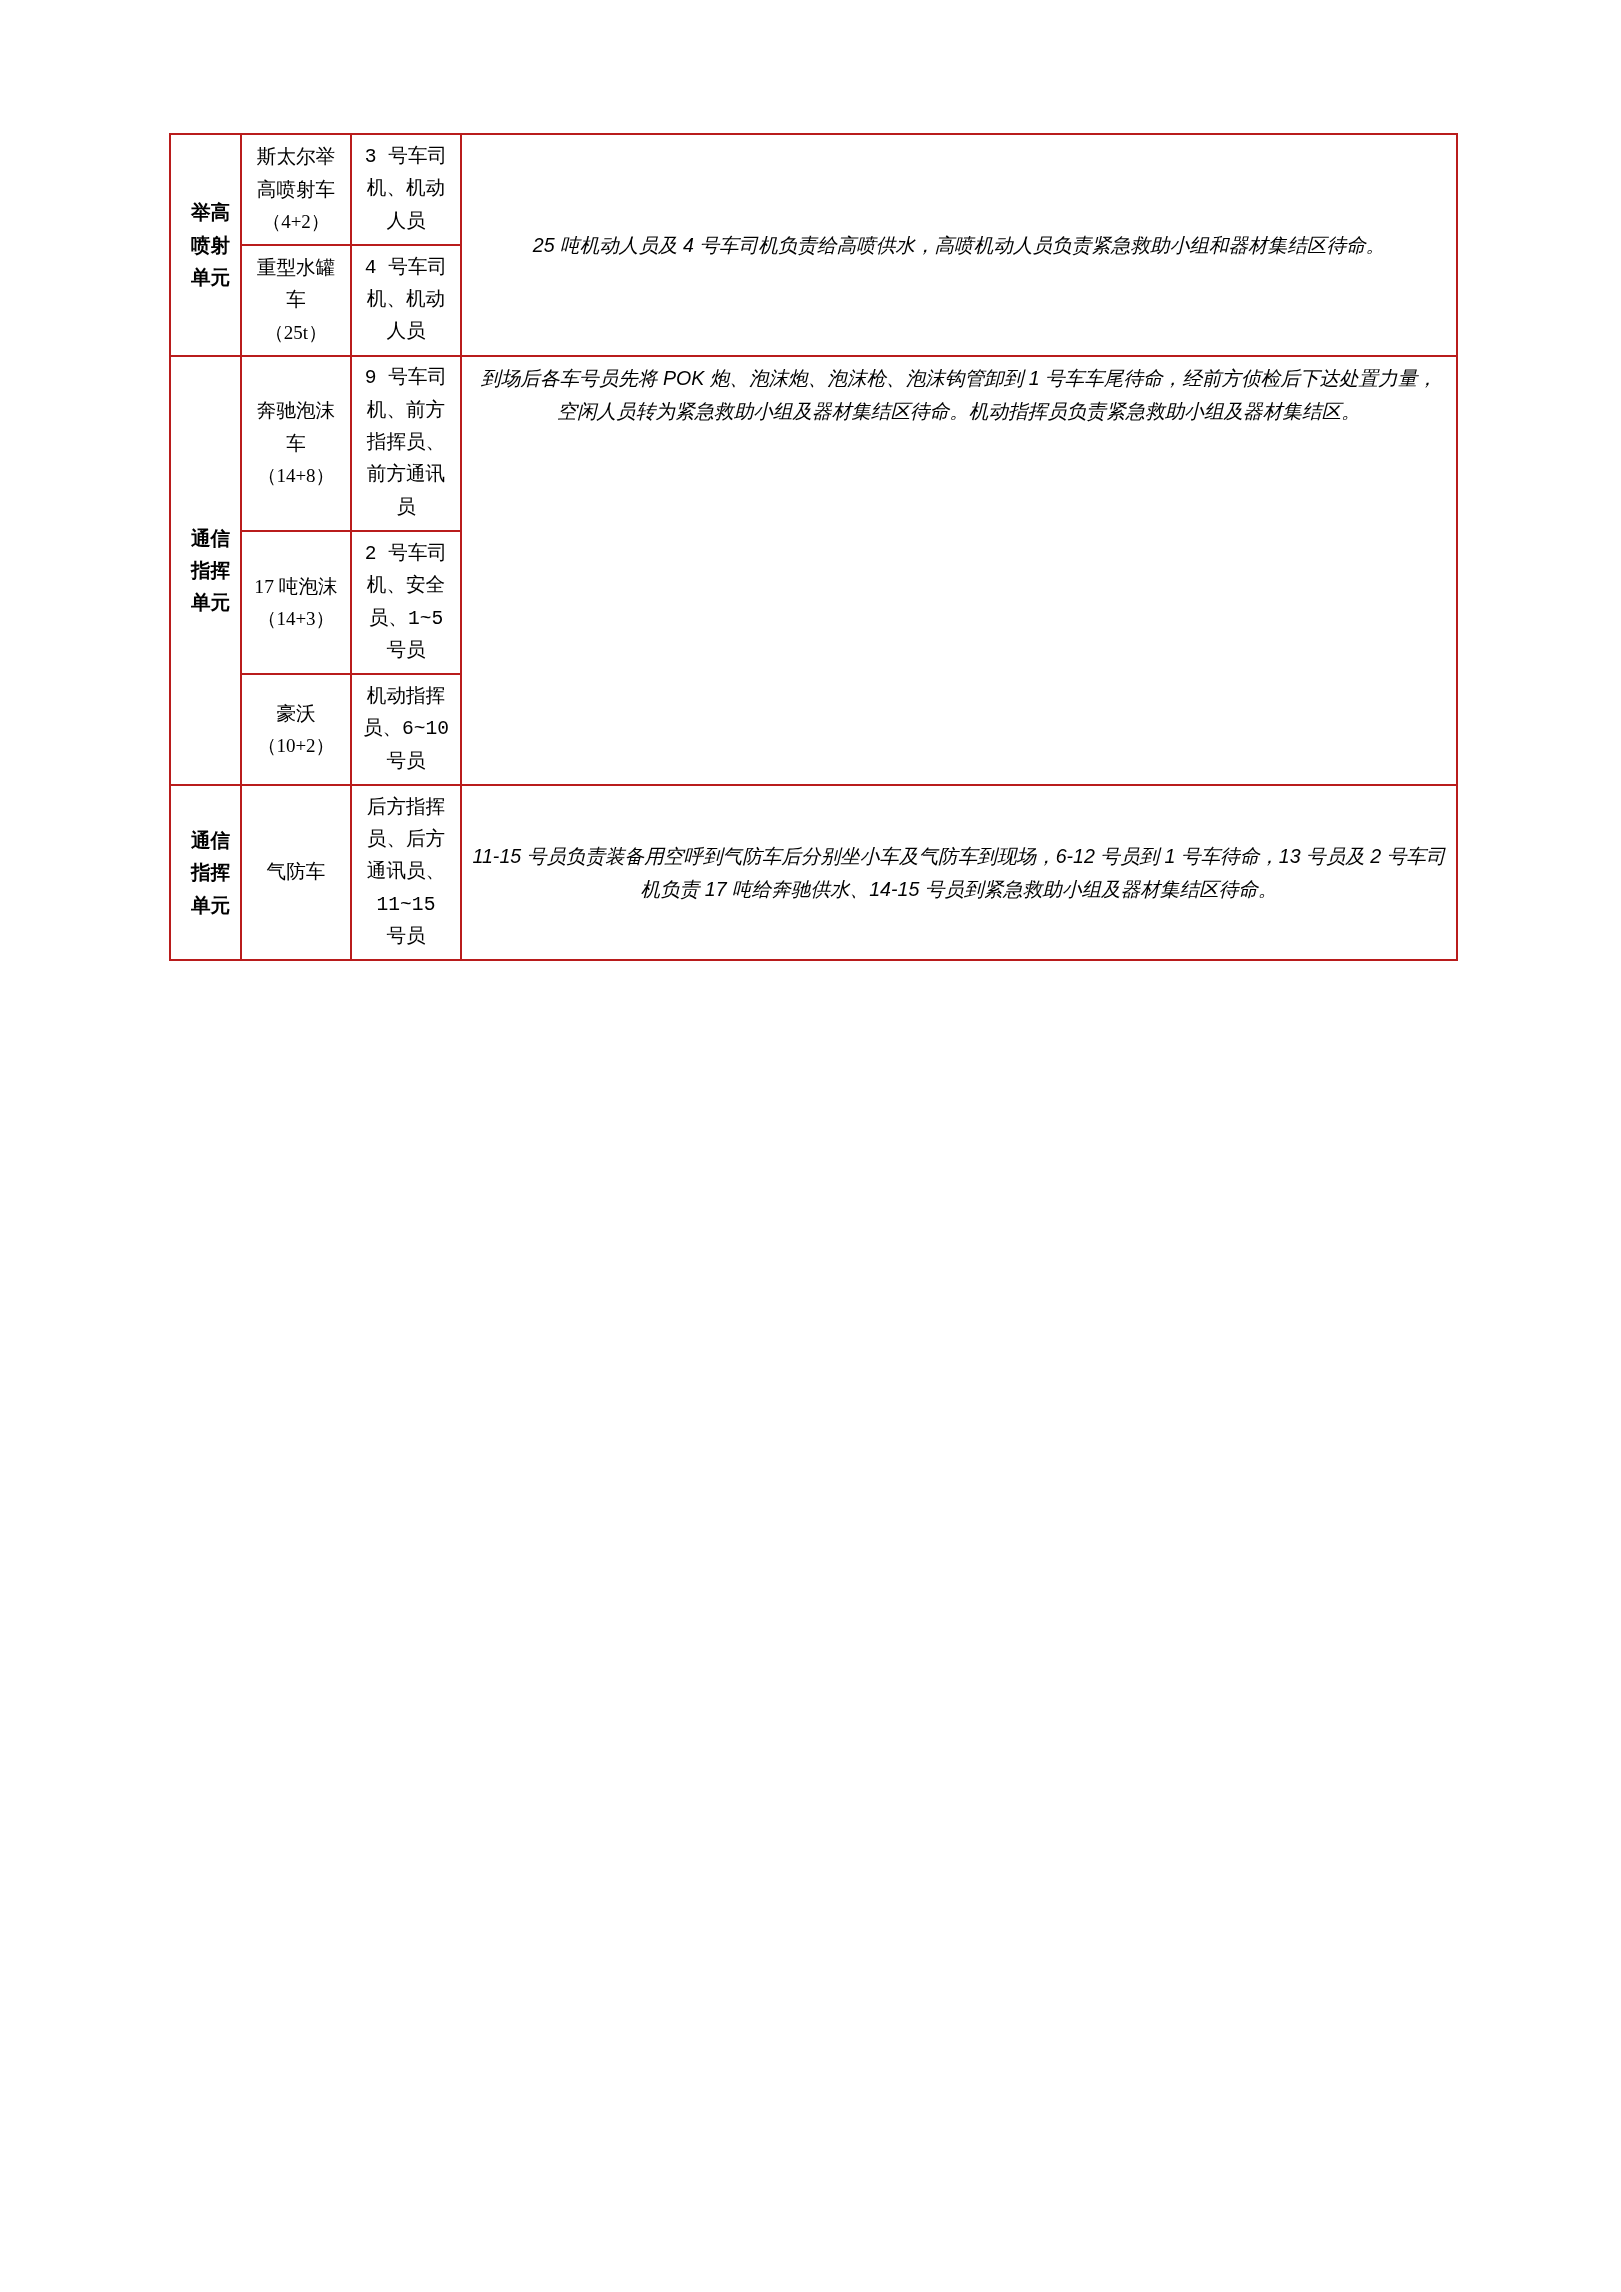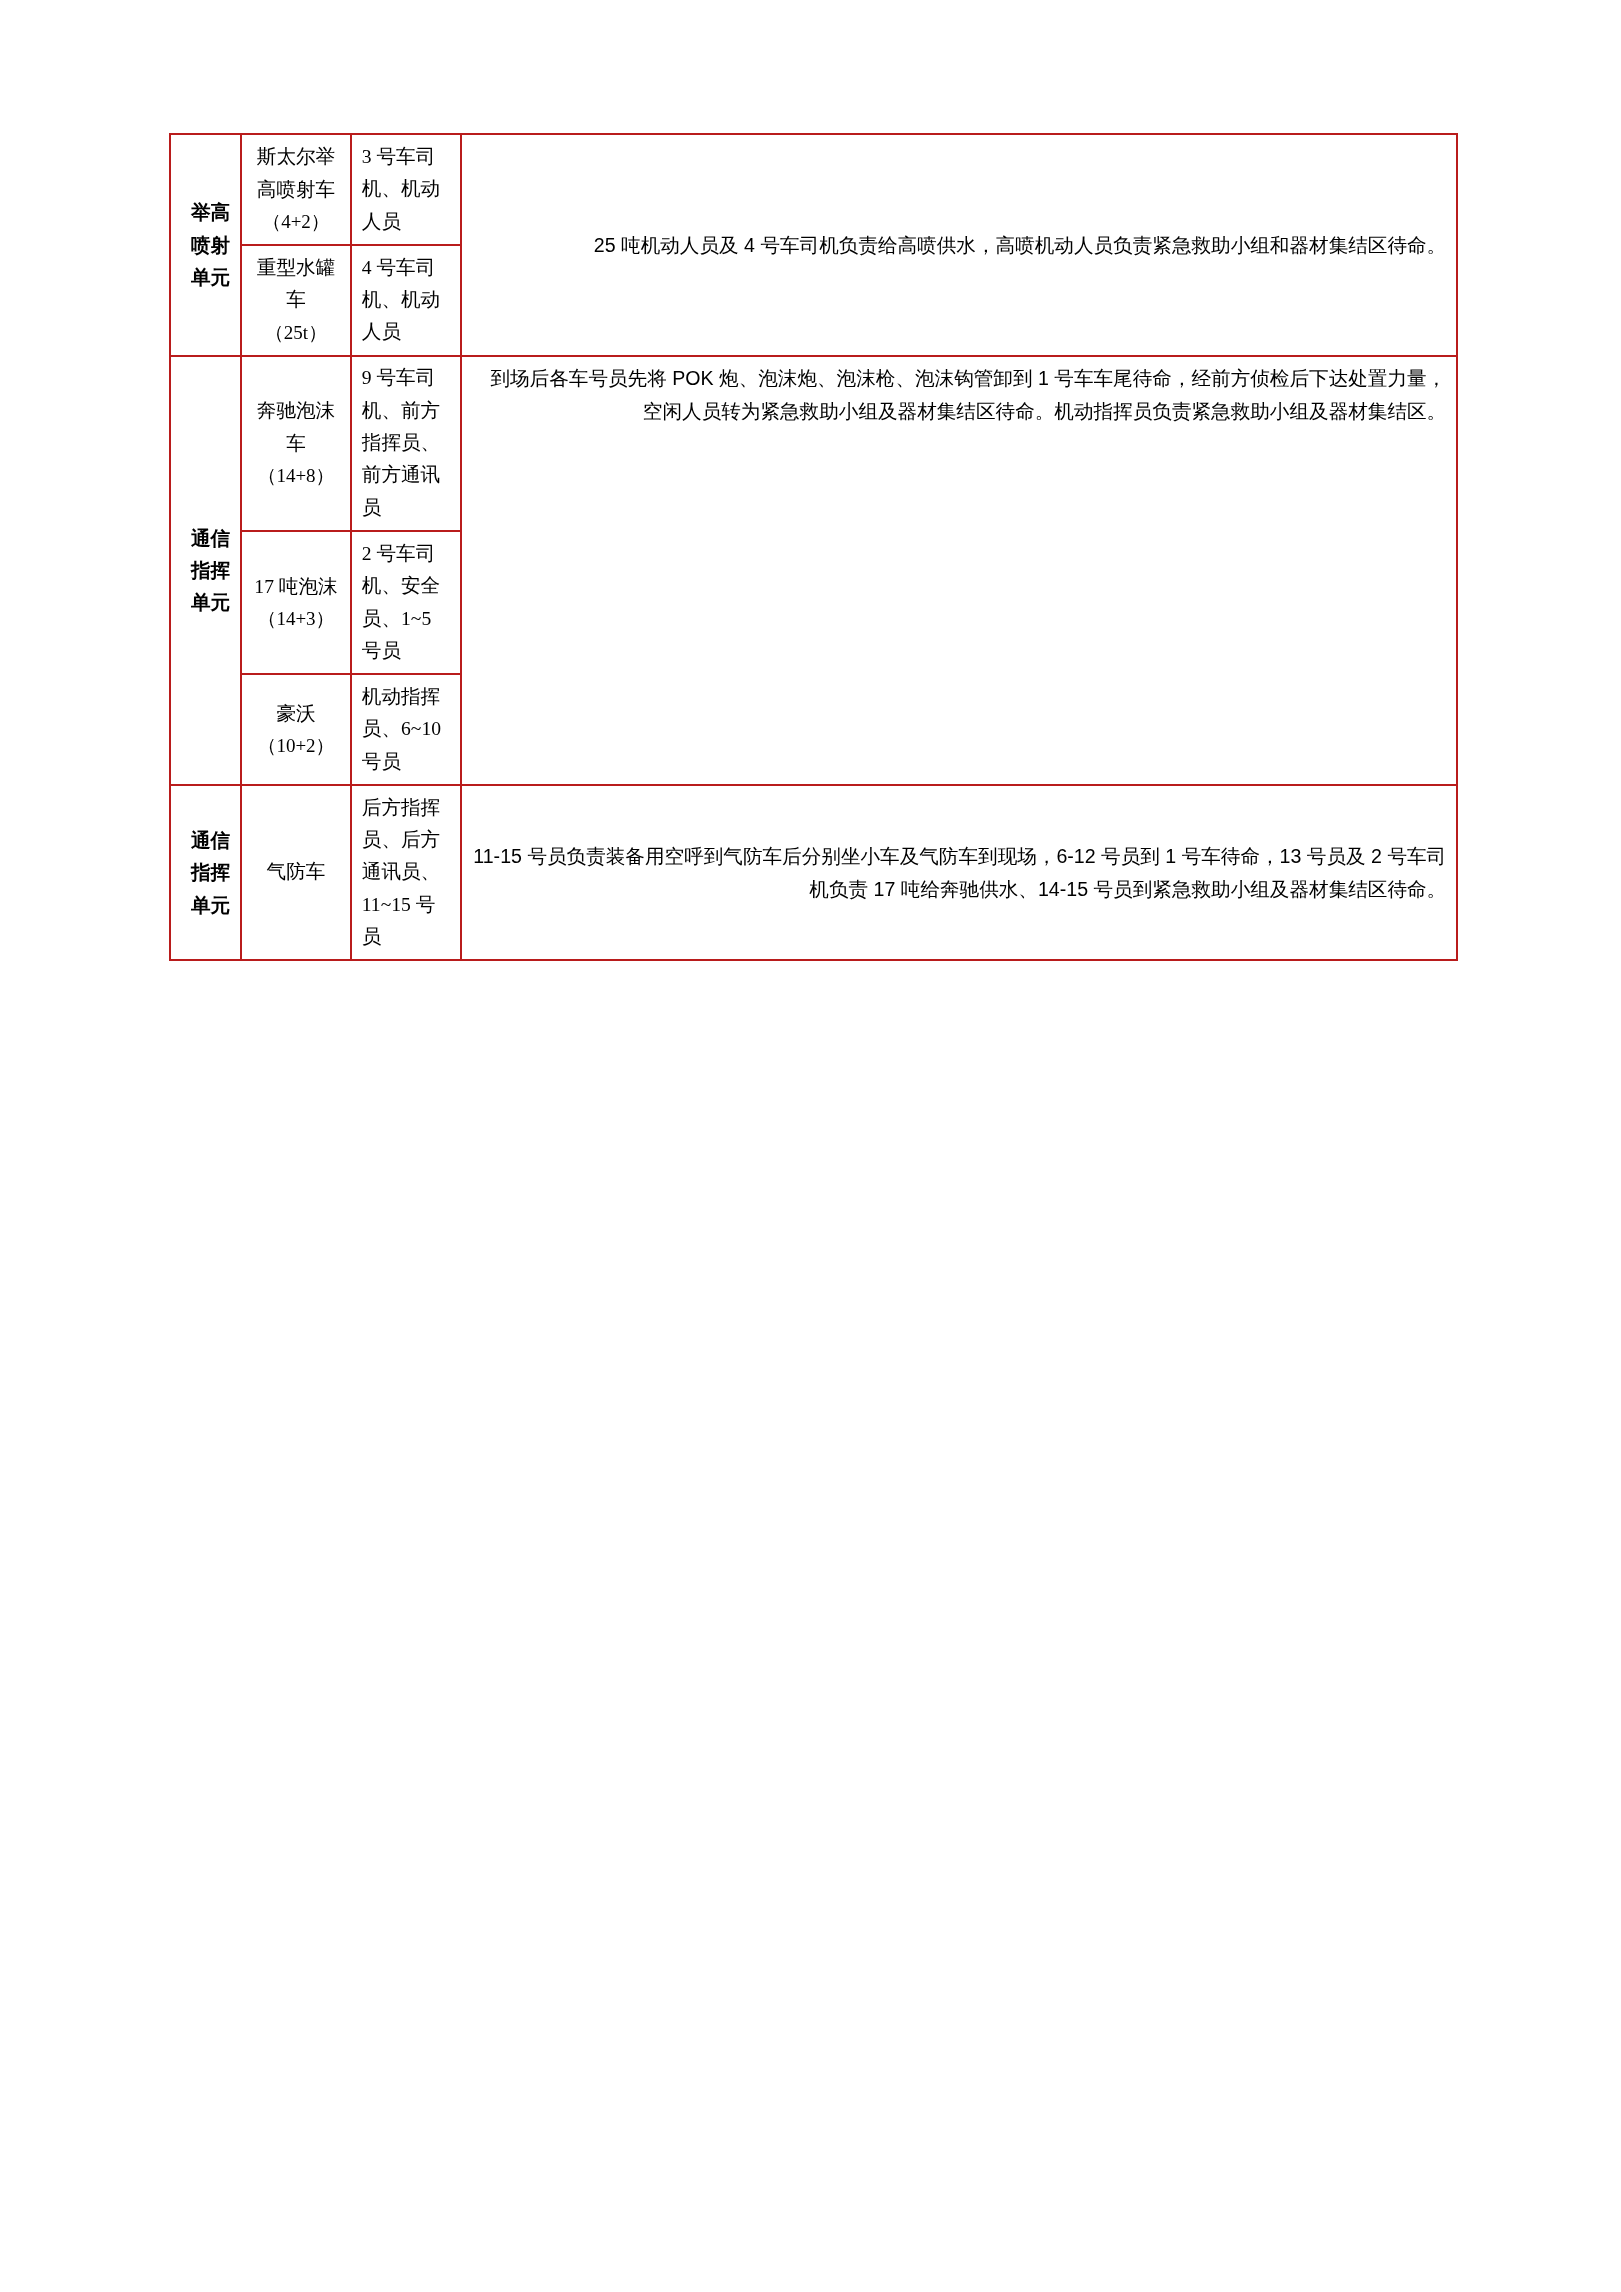--- a/index.html
+++ b/index.html
@@ -59,33 +59,34 @@
     font-size: 18.6px;
     line-height: 1.9;
     padding: 7.8px 5.9px;
     font-family: "Liberation Serif", "DejaVu Serif", serif;
   }
   td.veh-cell .sub {
     font-size: 19px;
     display: block;
   }
   td.role-cell {
-    text-align: left;
+    text-align: center;
     font-size: 20.6px;
     line-height: 1.75;
     padding: 7.8px 7.8px;
-    font-family: Liberation Serif, serif;
+    font-family: Liberation Mono, monospace;
   }
   td.desc-cell {
-    text-align: right;
+    text-align: center;
     font-size: 20.6px;
     line-height: 1.85;
     padding: 9.8px 11.8px;
     vertical-align: top;
     font-family: "Liberation Sans", "DejaVu Sans", sans-serif;
+    font-style: italic;
   }
   td.desc-cell.mid {
     vertical-align: top;
     border-radius: 11px;
   }
 </style>
 </head>
 <body>
 
 <div class="page">

